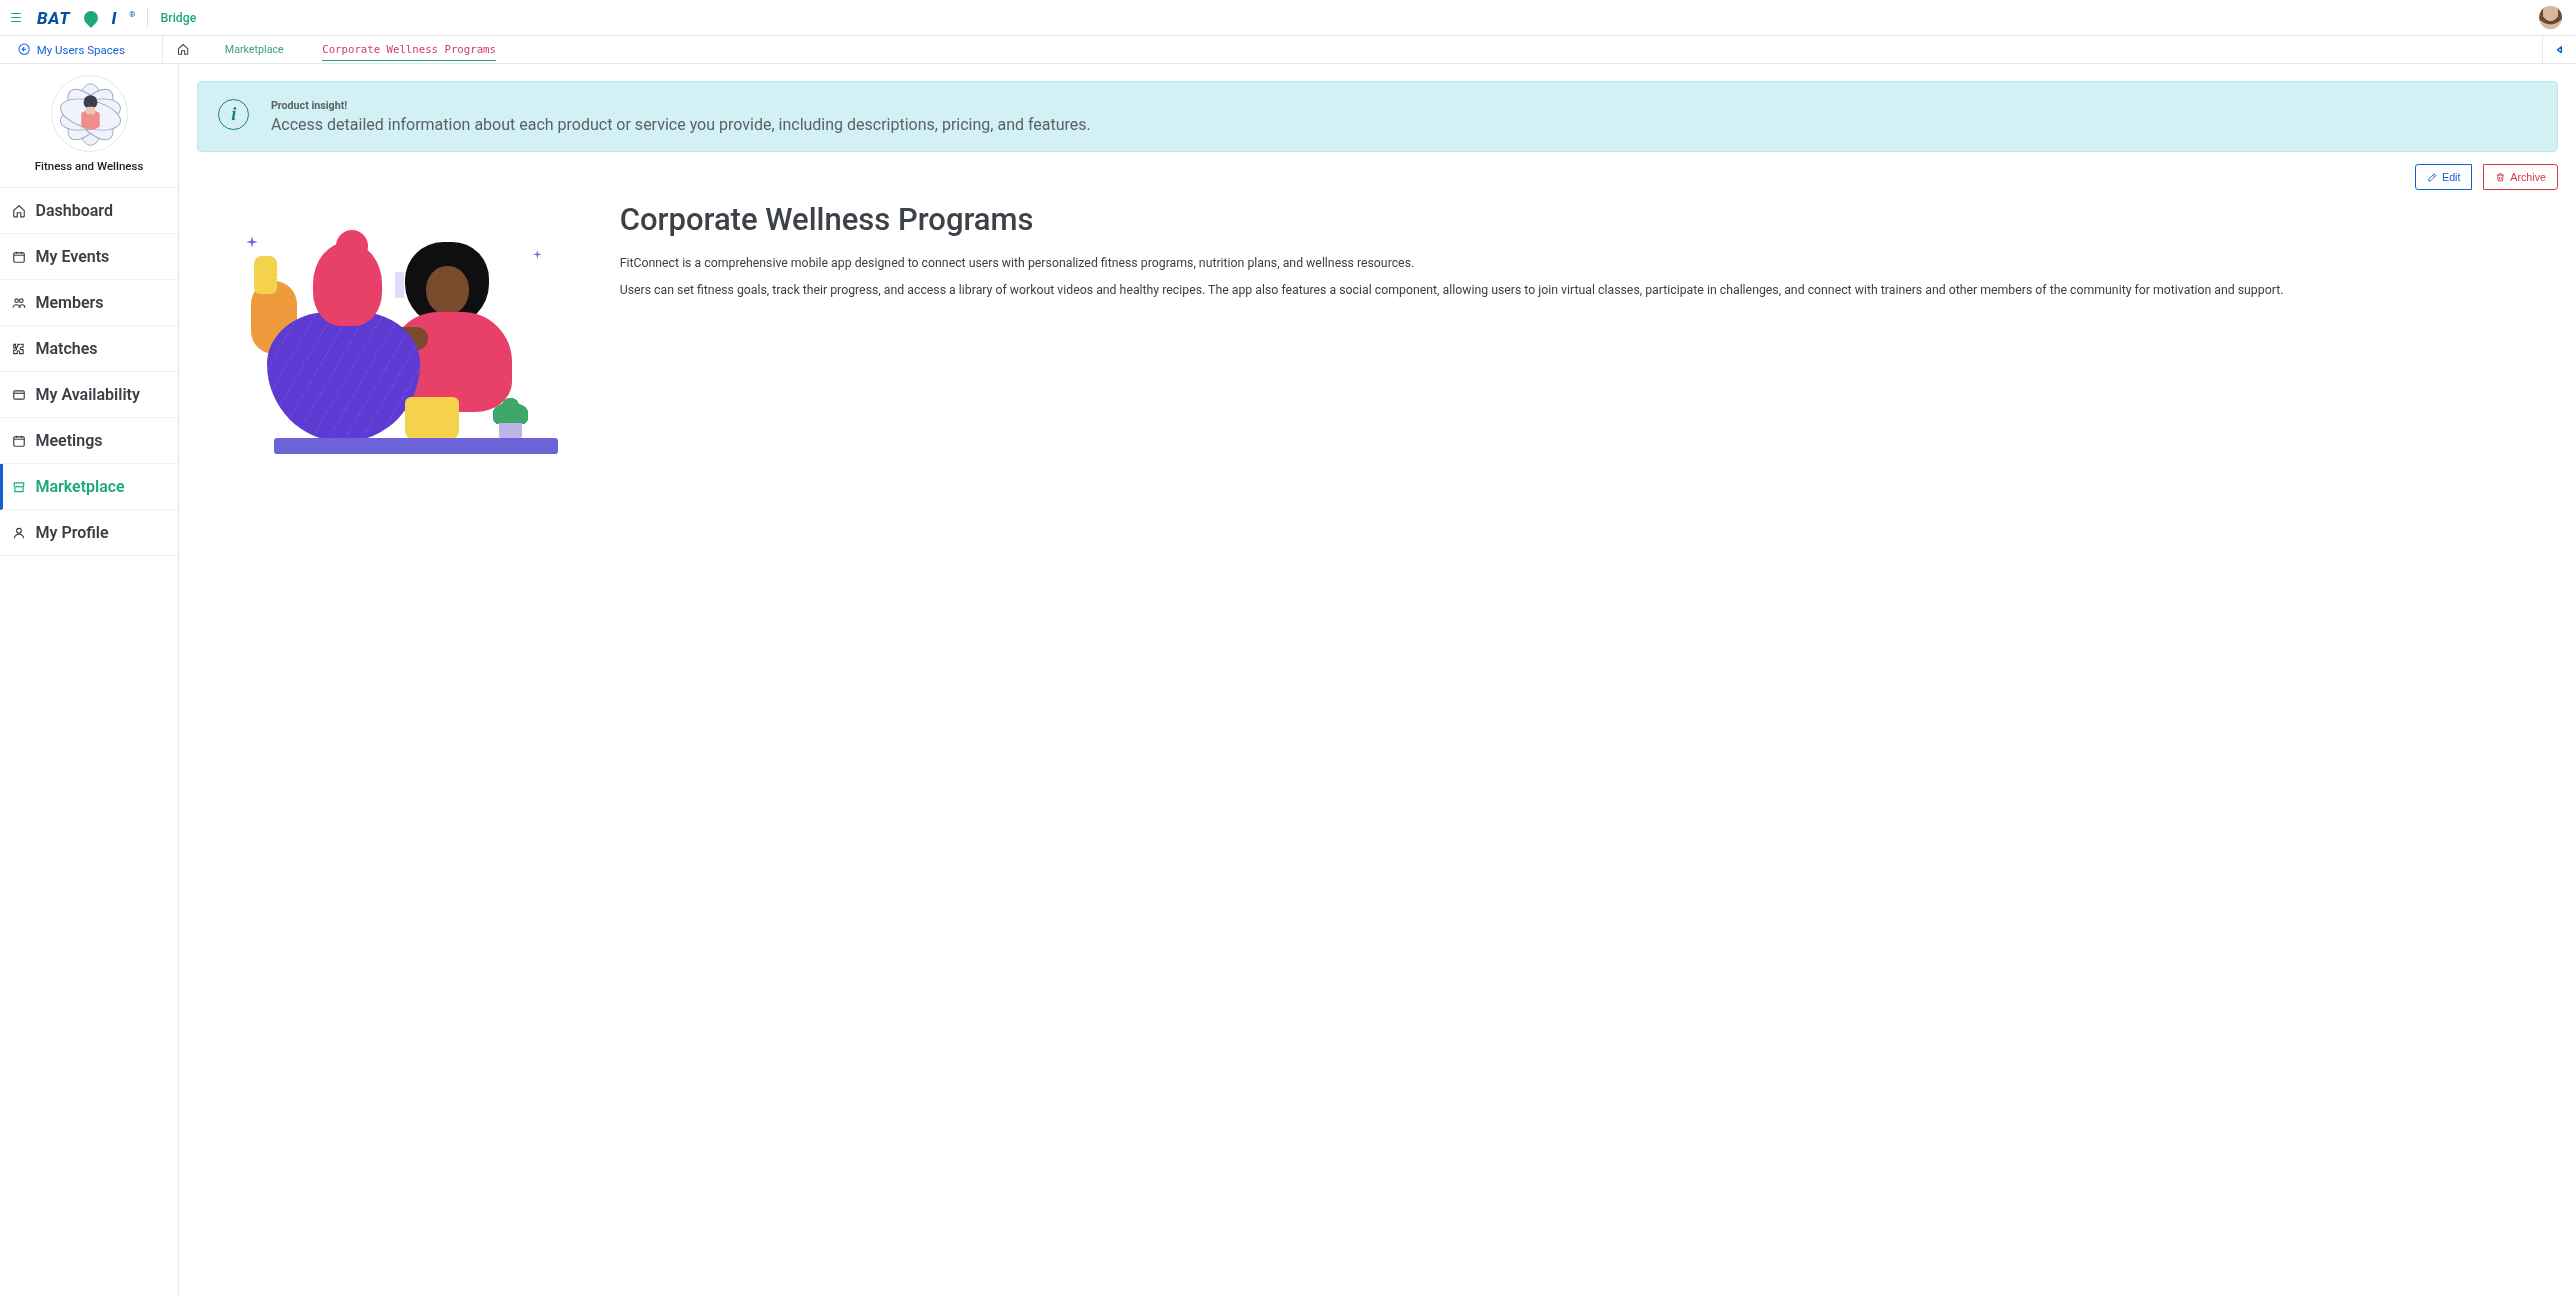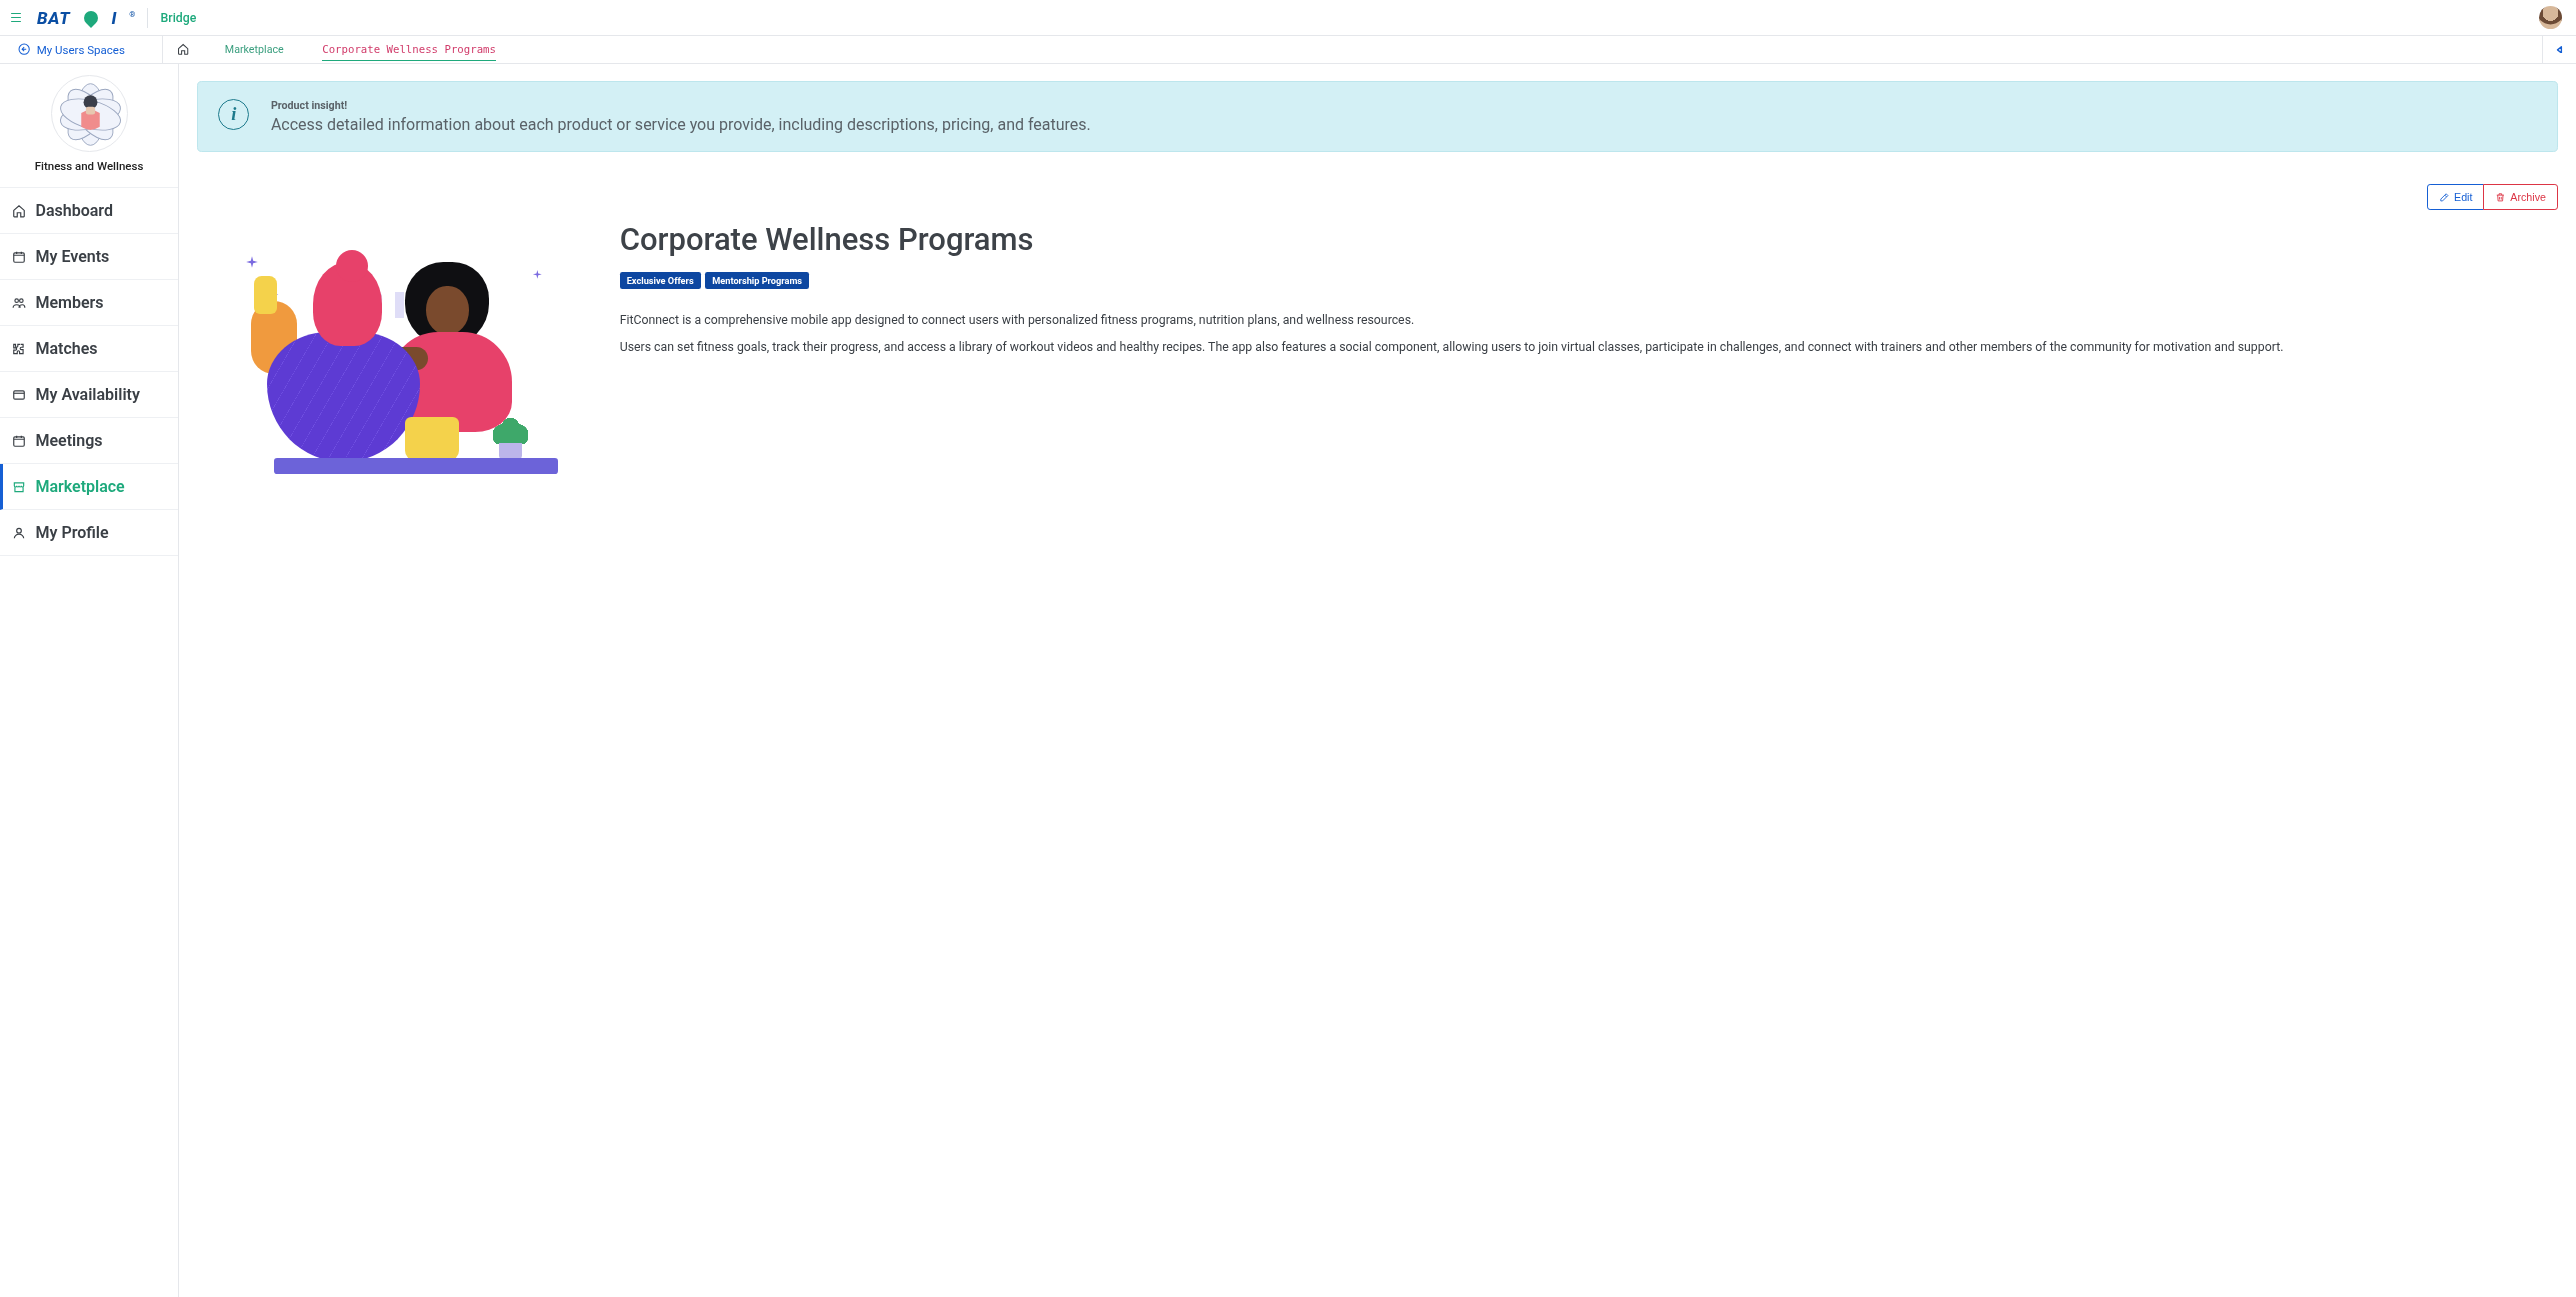--- a/index.html
+++ b/index.html
@@ -98,21 +98,21 @@
   }
   .info-circle {
     width:31px; height:31px; border:1.5px solid #1d7a8c; border-radius:50%;
     display:flex; align-items:center; justify-content:center;
     font-family: Georgia, 'Times New Roman', serif; font-style:italic;
     font-size:18.4px; color:#1d7a8c; font-weight:600; flex-shrink:0;
   }
   .banner-title { font-size:10.7px; font-weight:700; color:#5a6268; margin-bottom:3.1px;}
   .banner-text { font-size:16px; color:#5a6268; }
 
-  .actions { display:flex; justify-content:flex-end; gap:0; margin-top:32px;}
+  .actions { display:flex; justify-content:flex-end; gap:12px; margin-top:12px;}
   .btn { display:inline-flex; align-items:center; gap:4.6px; height:26px; padding:0 10.7px;
     border:0.8px solid; background:#fff; font-size:10.7px; font-weight:500; cursor:pointer;}
   .btn.edit { color:#155fd4; border-color:#155fd4; border-radius:3.1px 0 0 3.1px;}
   .btn.archive { color:#dc3545; border-color:#dc3545; border-radius:0 3.1px 3.1px 0; margin-left:-0.8px;}
 
   .content { display:flex; gap:54px; margin-top:10.7px; align-items:flex-start;}
   .illustration { width:353px; flex-shrink:0; height:276px; position:relative; margin-left:15.3px; }
   .detail { flex:1; min-width:0; }
   .page-title { font-size:31px; font-weight:500; color:#3d4248; margin-bottom:14px;}
   .badges { display:flex; gap:4.6px; margin-bottom:20px;}
@@ -348,24 +348,20 @@
           <div class="plant">
               <div class="lv"></div>
               <div class="pt"></div>
             </div>
           <div class="counter"></div>
         </div>
       </div>
 
       <div class="detail">
         <h1 class="page-title">Corporate Wellness Programs</h1>
-        <div class="badges">
-          <span class="badge">Exclusive Offers</span>
-          <span class="badge">Mentorship Programs</span>
-        </div>
         <div class="desc">
           <p>FitConnect is a comprehensive mobile app designed to connect users with personalized fitness programs, nutrition plans, and wellness resources.</p>
           <p>Users can set fitness goals, track their progress, and access a library of workout videos and healthy recipes. The app also features a social component, allowing users to join virtual classes, participate in challenges, and connect with trainers and other members of the community for motivation and support.</p>
         </div>
       </div>
     </div>
 
   </main>
 </div>
 

